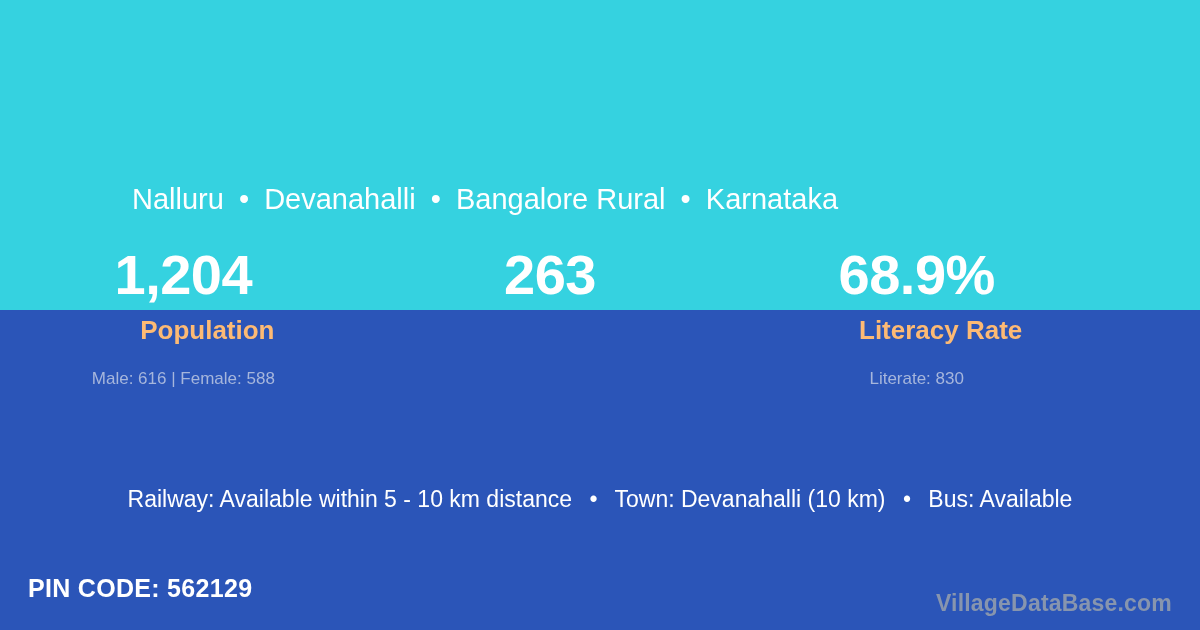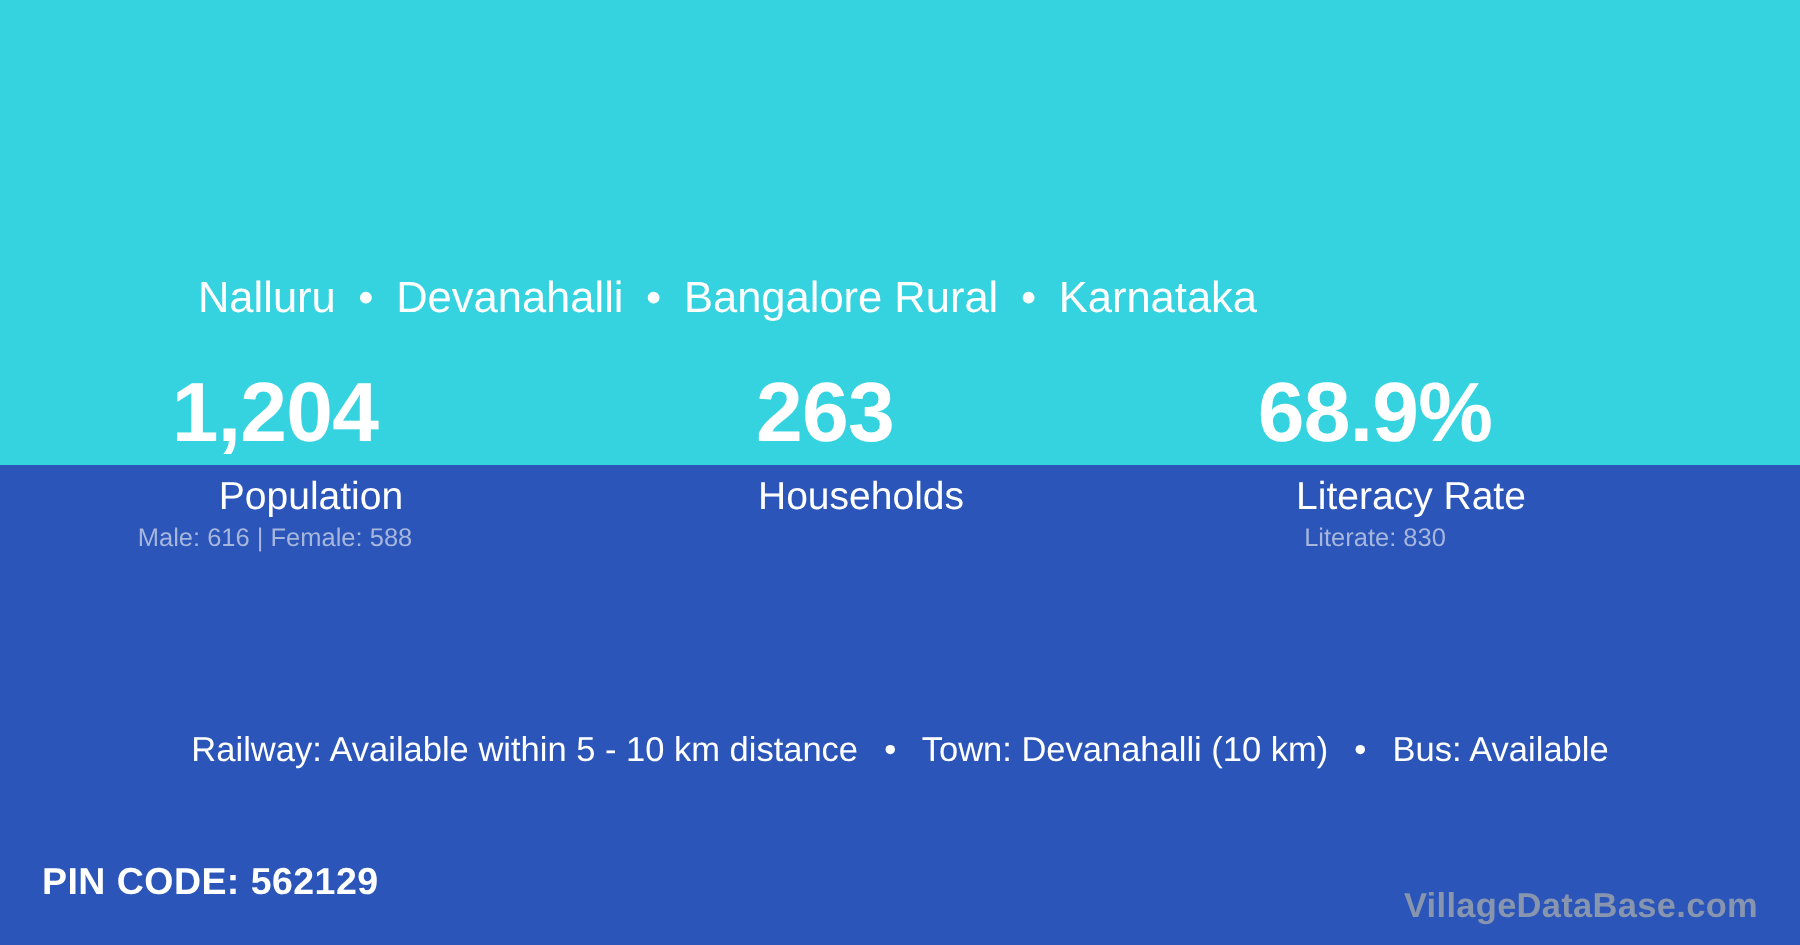--- a/index.html
+++ b/index.html
@@ -83,27 +83,27 @@
     line-height: 70px;
     font-weight: 700;
     color: #ffffff;
     letter-spacing: -0.5px;
     white-space: nowrap;
   }
   .stat-label {
     margin-top: 4px;
     font-size: 26px;
     line-height: 32px;
-    font-weight: 400;
-    color: #ffffff;
+    font-weight: 700;
+    color: #fdba74;
     white-space: nowrap;
     padding-left: 48px;
   }
   .stat-sub {
-    margin-top: 2px;
+    margin-top: 22px;
     font-size: 17px;
     line-height: 22px;
     font-weight: 400;
     color: #a6b6dc;
     white-space: nowrap;
   }
 
   
   #info-line {
     position: absolute;
@@ -173,21 +173,20 @@
   <div id="stats-row">
 
     <div class="stat-col">
       <div class="stat-value">1,204</div>
       <div class="stat-label">Population</div>
       <div class="stat-sub">Male: 616 | Female: 588</div>
     </div>
 
     <div class="stat-col">
       <div class="stat-value">263</div>
-      <div class="stat-label">Households</div>
     </div>
 
     <div class="stat-col">
       <div class="stat-value">68.9%</div>
       <div class="stat-label">Literacy Rate</div>
       <div class="stat-sub">Literate: 830</div>
     </div>
 
   </div>
 

